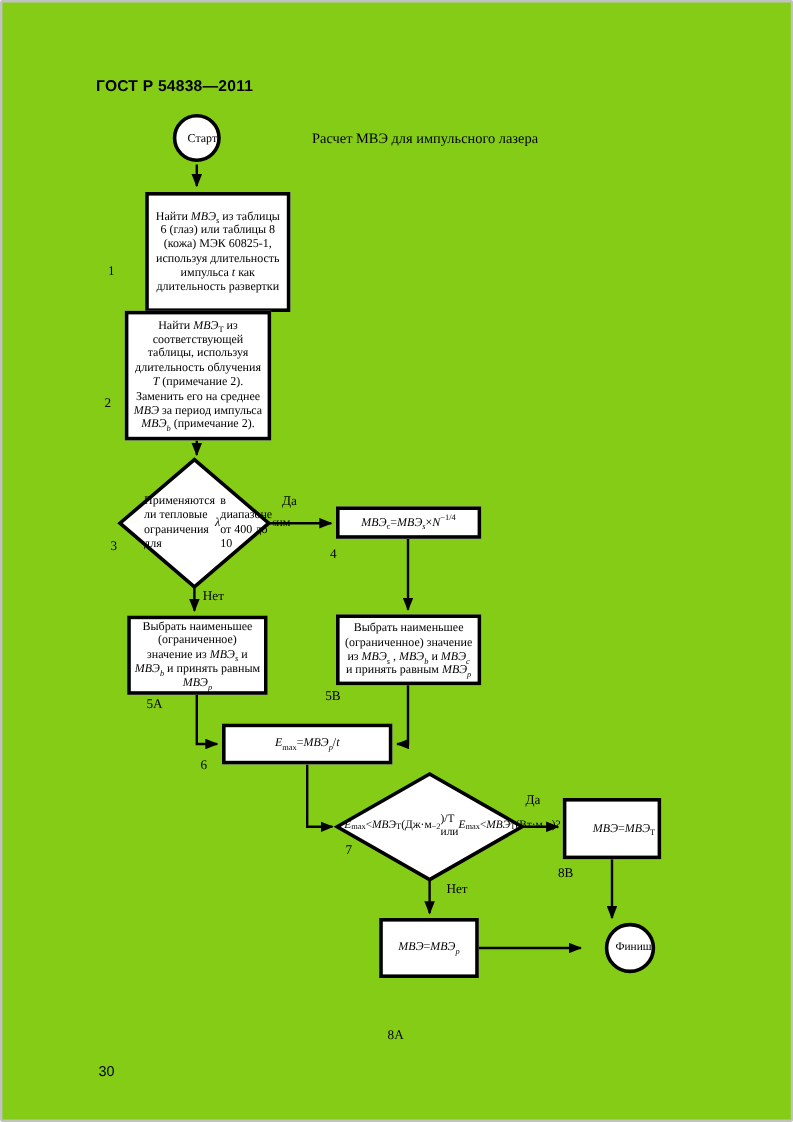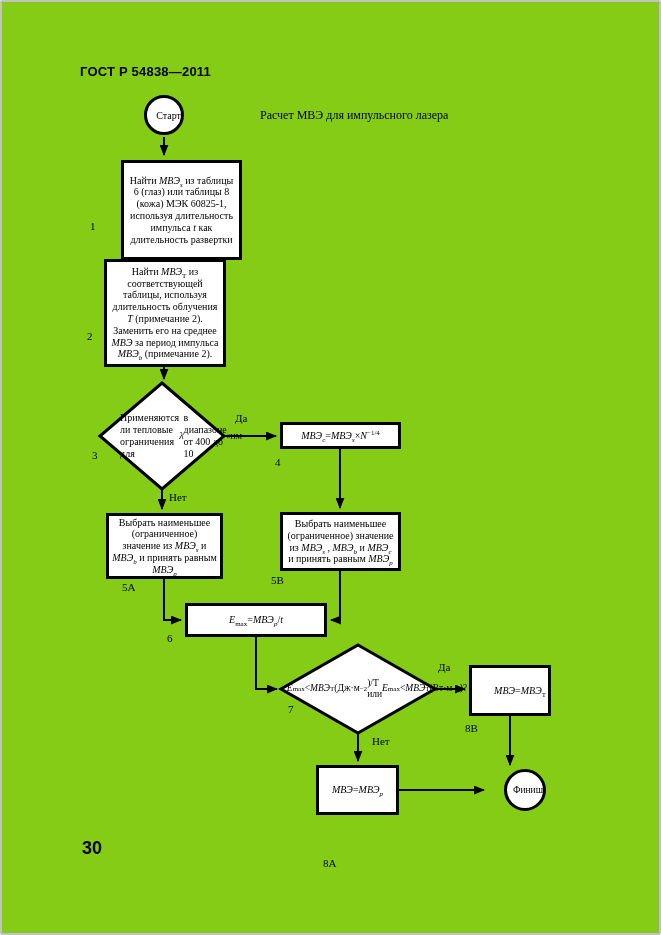--- a/index.html
+++ b/index.html
@@ -6,22 +6,22 @@
   .page{
     position:relative;width:661px;height:935px;box-sizing:border-box;
     background:#84cc16;border:2px solid #c2c2c2;border-radius:2px;overflow:hidden;
     font-family:"Liberation Serif", serif;color:#000;
   }
   .hdr{
     position:absolute;left:78px;top:62px;
     font-family:"Liberation Sans", sans-serif;font-weight:bold;font-size:13px;letter-spacing:.2px;
   }
   .pagenum{
-    position:absolute;left:80px;top:836px;
-    font-family:"Liberation Sans", sans-serif;font-weight:bold;font-size:18px;
+    position:absolute;left:80px;top:884px;
+    font-family:"Liberation Sans", sans-serif;font-weight:normal;font-size:12px;
   }
   .dtitle{position:absolute;left:258px;top:106px;font-size:12px;}
   svg.wires{position:absolute;left:0;top:0;width:661px;height:935px;}
   .node{
     position:absolute;box-sizing:border-box;border:3px solid #000;background:#fff;
     display:flex;align-items:center;justify-content:center;text-align:center;
     font-size:10px;line-height:1.18;padding:2px 3px;
   }
   .terminator{
     position:absolute;box-sizing:border-box;border:3px solid #000;border-radius:50%;

